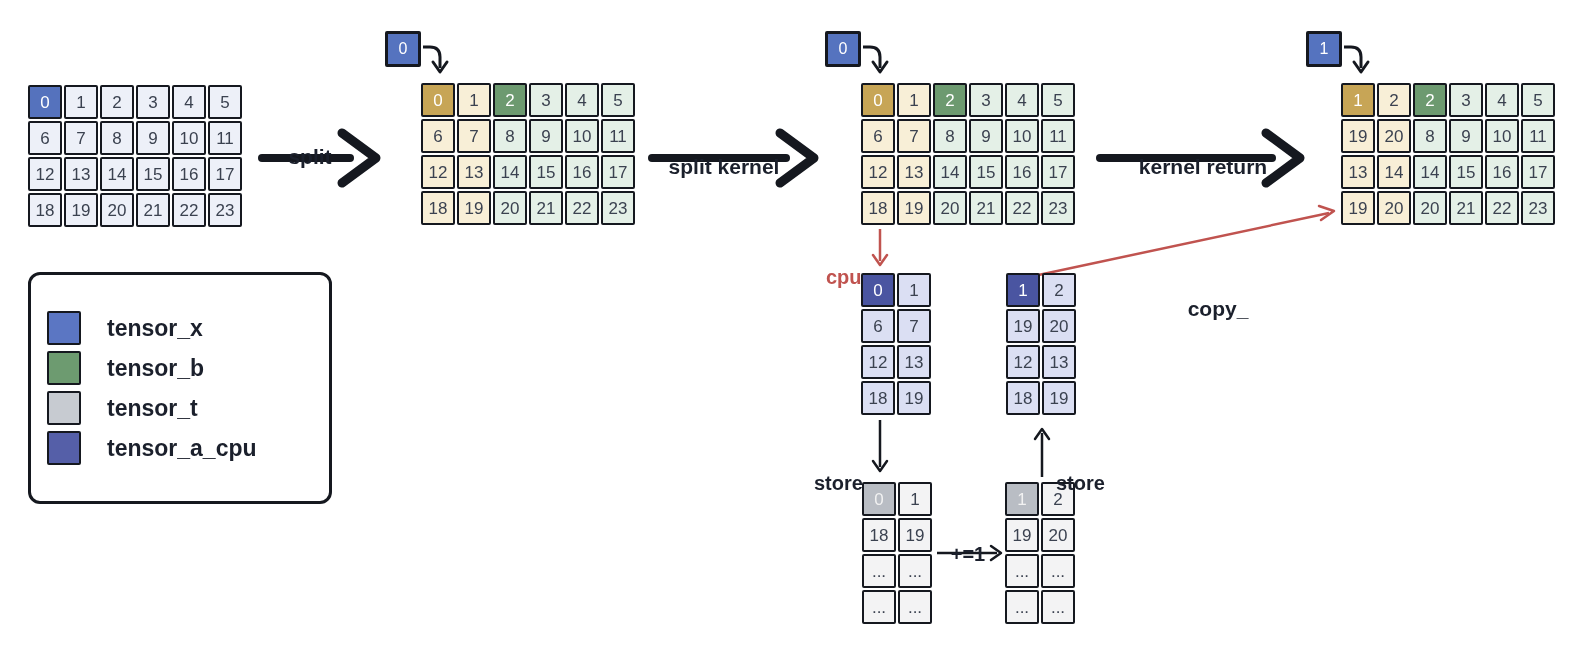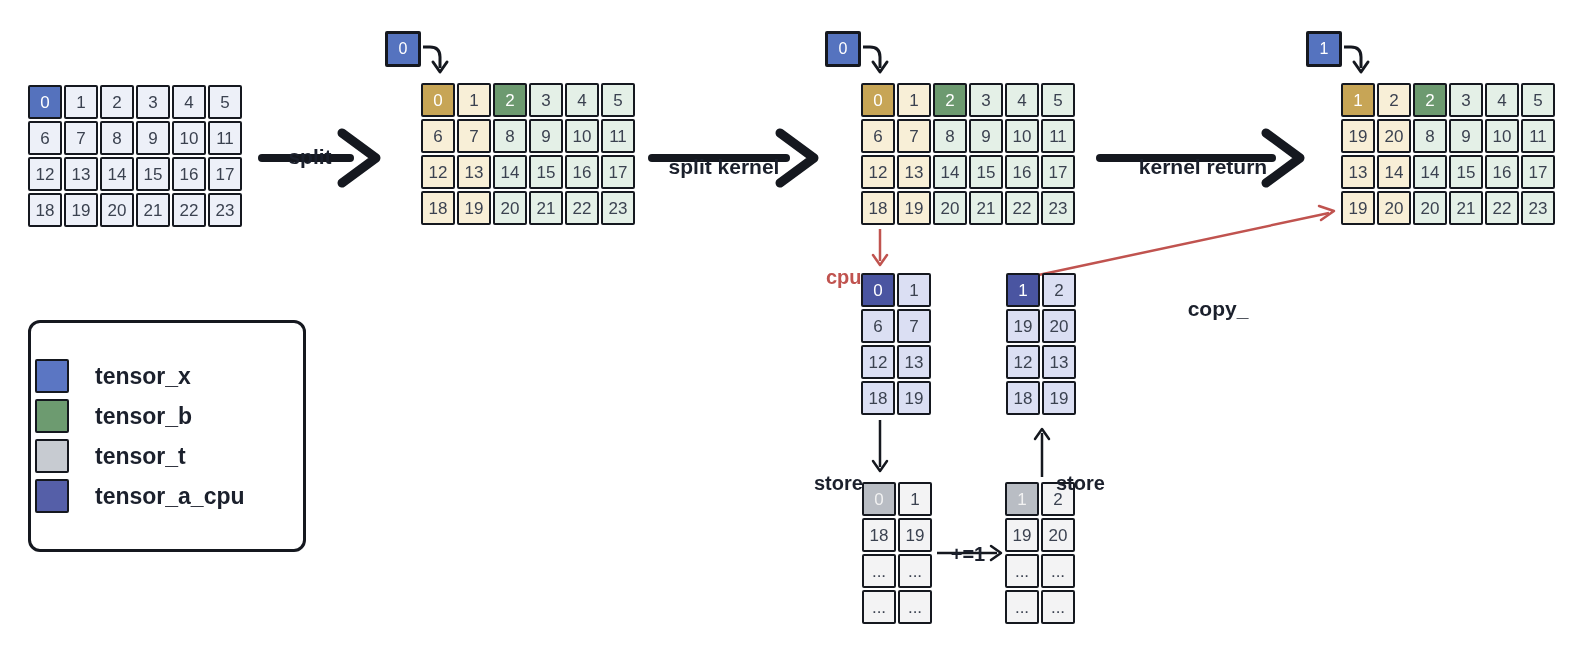--- a/index.html
+++ b/index.html
@@ -20,23 +20,23 @@
     position:absolute;width:36px;height:36px;box-sizing:border-box;border:3px solid #15181f;
     background:#5573bf;color:#ffffff;display:flex;align-items:center;justify-content:center;
     font-size:16px;border-radius:2px;
   }
   .label{position:absolute;font-weight:bold;color:#1b202c;font-size:21px;white-space:nowrap;margin-top:34px;}
   .label.centered{transform:translateX(-50%);}
   .label.red{color:#c0534f;font-size:20px;}
   .label.small{font-size:20px;}
 
   .legend{
-    position:absolute;left:28px;top:272px;width:278px;height:232px;box-sizing:border-box;
+    position:absolute;left:28px;top:272px;width:304px;height:232px;box-sizing:border-box;
     border:3px solid #15181f;border-radius:12px;background:#ffffff;
-    display:flex;flex-direction:column;justify-content:center;gap:5px;padding:10px 0 10px 4px;margin-top:48px;
+    display:flex;flex-direction:column;justify-content:center;gap:5px;padding:10px 0 10px 16px;
   }
   .legend-row{display:flex;align-items:center;gap:26px;height:35px;}
   .swatch{
     width:34px;height:34px;box-sizing:border-box;border:2px solid #15181f;border-radius:2px;
     display:inline-block;flex:0 0 auto;
   }
   .legend-label{font-weight:bold;font-size:23px;color:#1b202c;}
 </style>
 </head>
 <body>

